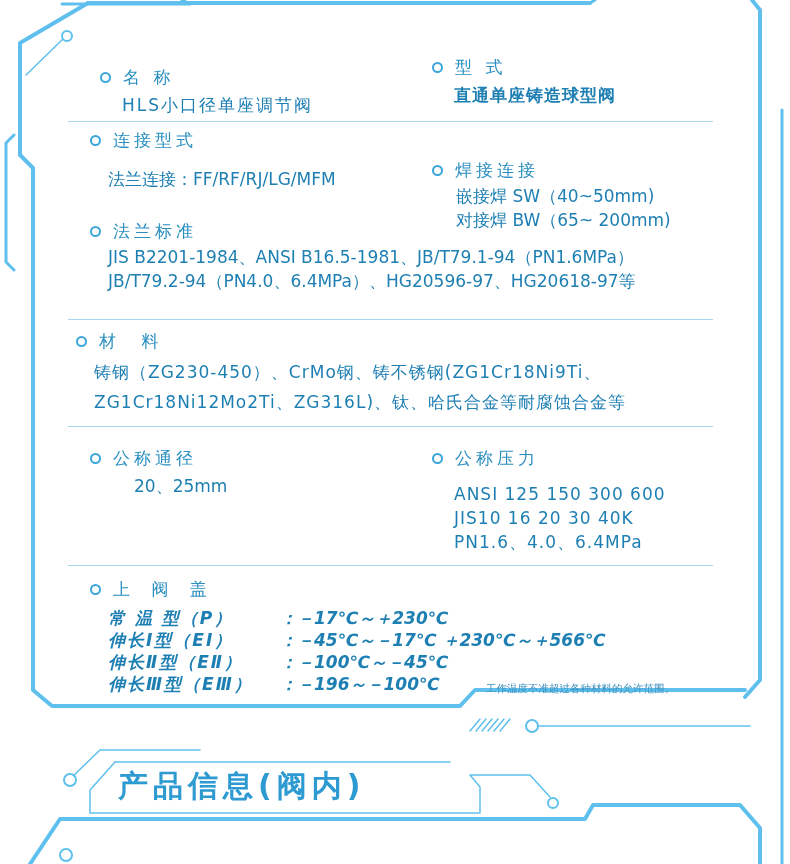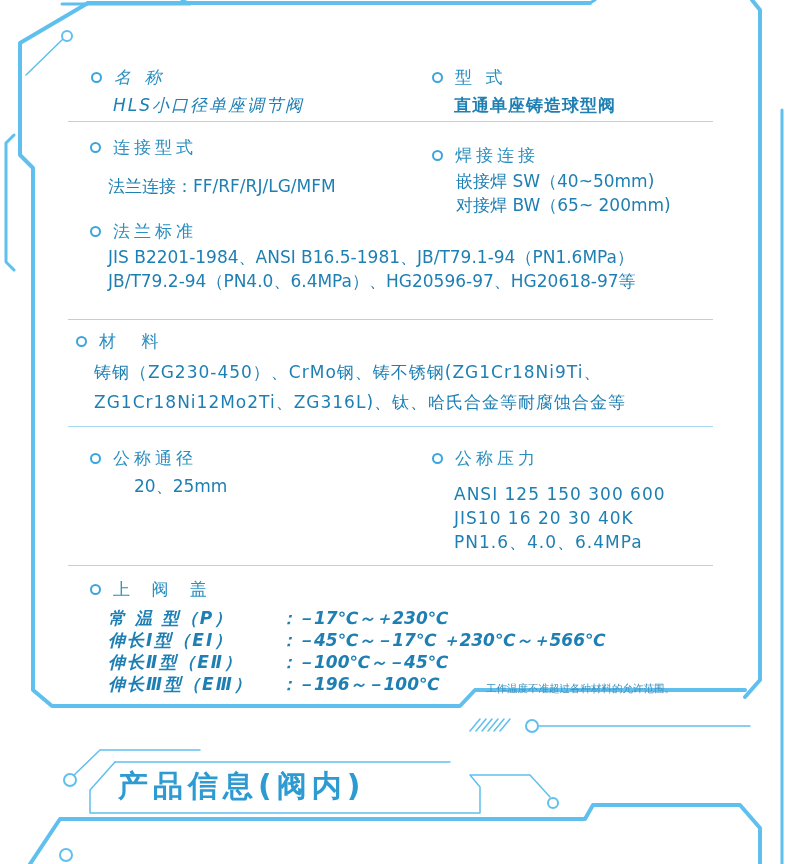--- a/index.html
+++ b/index.html
@@ -61,45 +61,45 @@
     <polyline points="30,864 60,819 585,819 593,805 740,805 760,828 760,864" stroke-width="4"></polyline>
     <circle cx="66" cy="855" r="6" stroke-width="2" fill="#fff"></circle>
   </g>
 </svg>
 
 <div class="divider" style="top:121px; width:645px;"></div>
 <div class="divider" style="top:319px; width:645px;"></div>
 <div class="divider" style="top:426px; width:645px;"></div>
 <div class="divider" style="top:565px; width:645px;"></div>
 
-<div class="sec" style="left:91px; top:66px;font-style:italic;">
+<div class="sec" style="left:100px; top:66px;">
   <div class="label">
       <span class="dot"></span>
       <span>名 称</span>
     </div>
   <div class="val" style="margin-left:22px; margin-top:4px; letter-spacing:2px;">HLS小口径单座调节阀</div>
 </div>
 
-<div class="sec" style="left:432px; top:66px;">
+<div class="sec" style="left:432px; top:56px;">
   <div class="label">
       <span class="dot"></span>
       <span>型 式</span>
     </div>
   <div class="val bold" style="margin-left:22px; margin-top:4px; letter-spacing:1px;">直通单座铸造球型阀</div>
 </div>
 
-<div class="sec" style="left:90px; top:136px;text-align:center;">
+<div class="sec" style="left:90px; top:129px;text-align:center;">
   <div class="label">
       <span class="dot"></span>
       <span>连接型式</span>
     </div>
   <div class="val" style="margin-left:18px; margin-top:15px;">法兰连接：FF/RF/RJ/LG/MFM</div>
 </div>
 
-<div class="sec" style="left:432px; top:144px;">
+<div class="sec" style="left:432px; top:159px;">
   <div class="label">
       <span class="dot"></span>
       <span>焊接连接</span>
     </div>
   <div class="val" style="margin-left:24px; margin-top:2px;">嵌接焊 SW（40~50mm)</div>
   <div class="val" style="margin-left:24px;">对接焊 BW（65~ 200mm)</div>
 </div>
 
 <div class="sec" style="left:90px; top:220px;">
   <div class="label">

